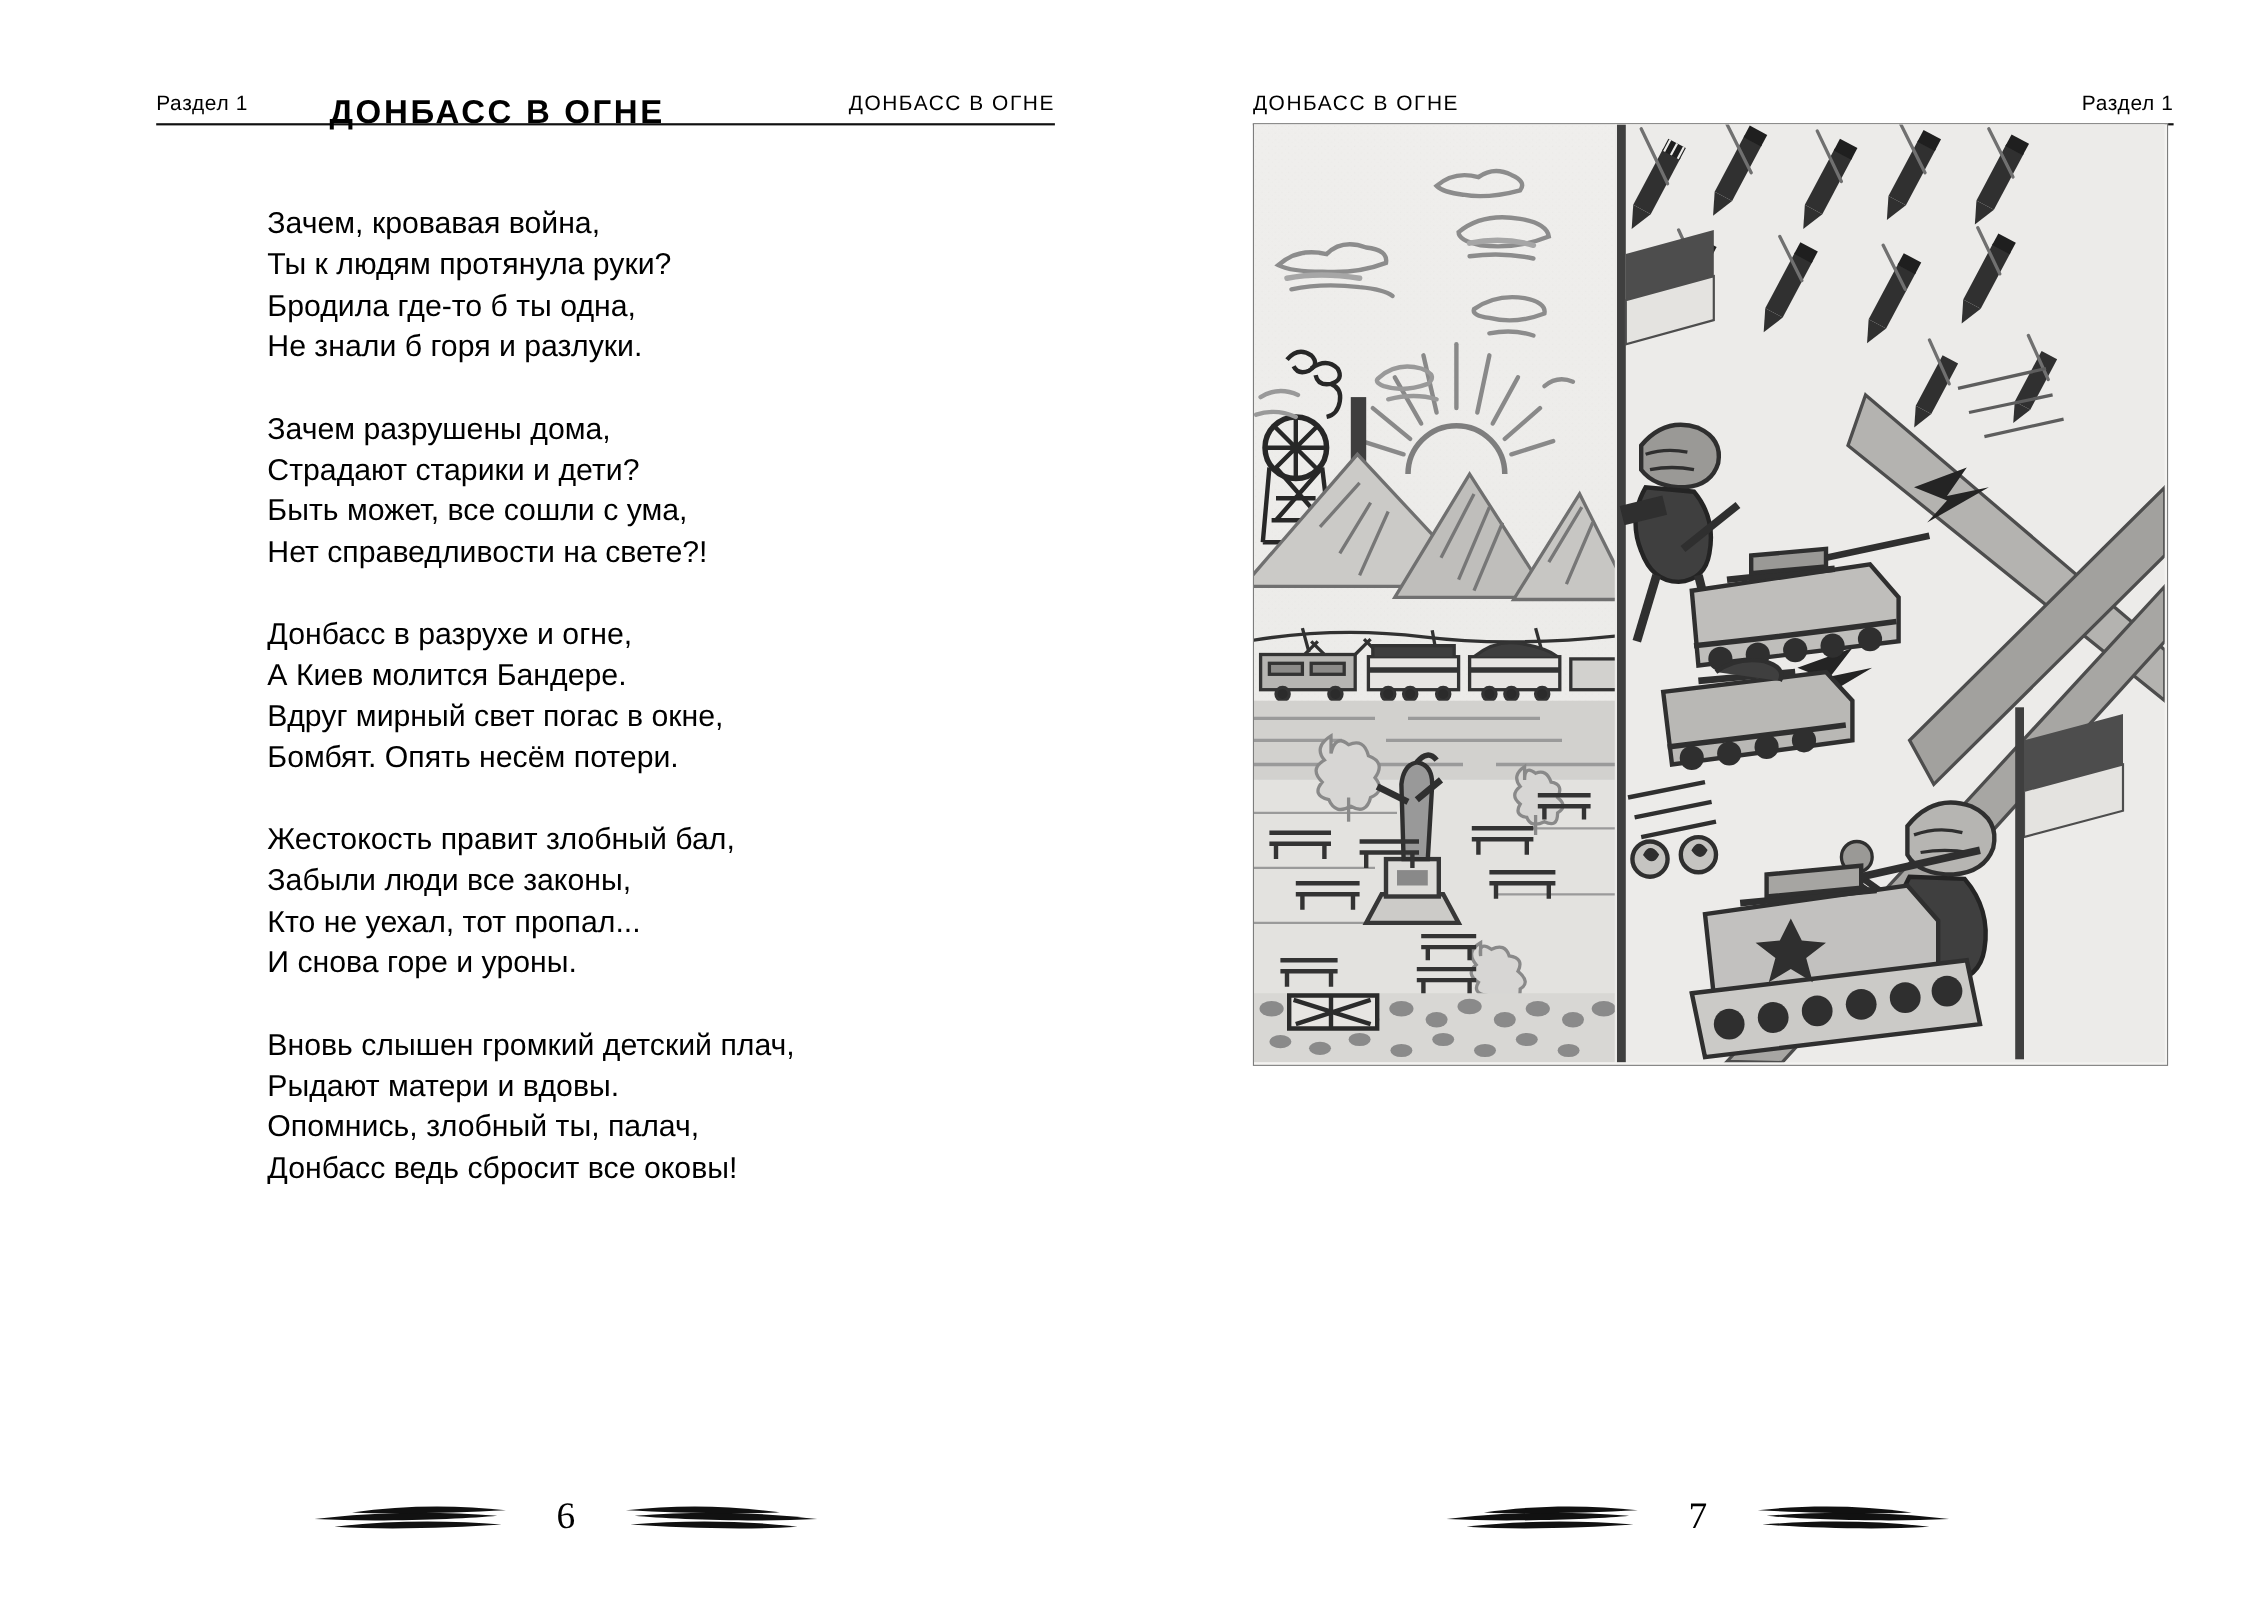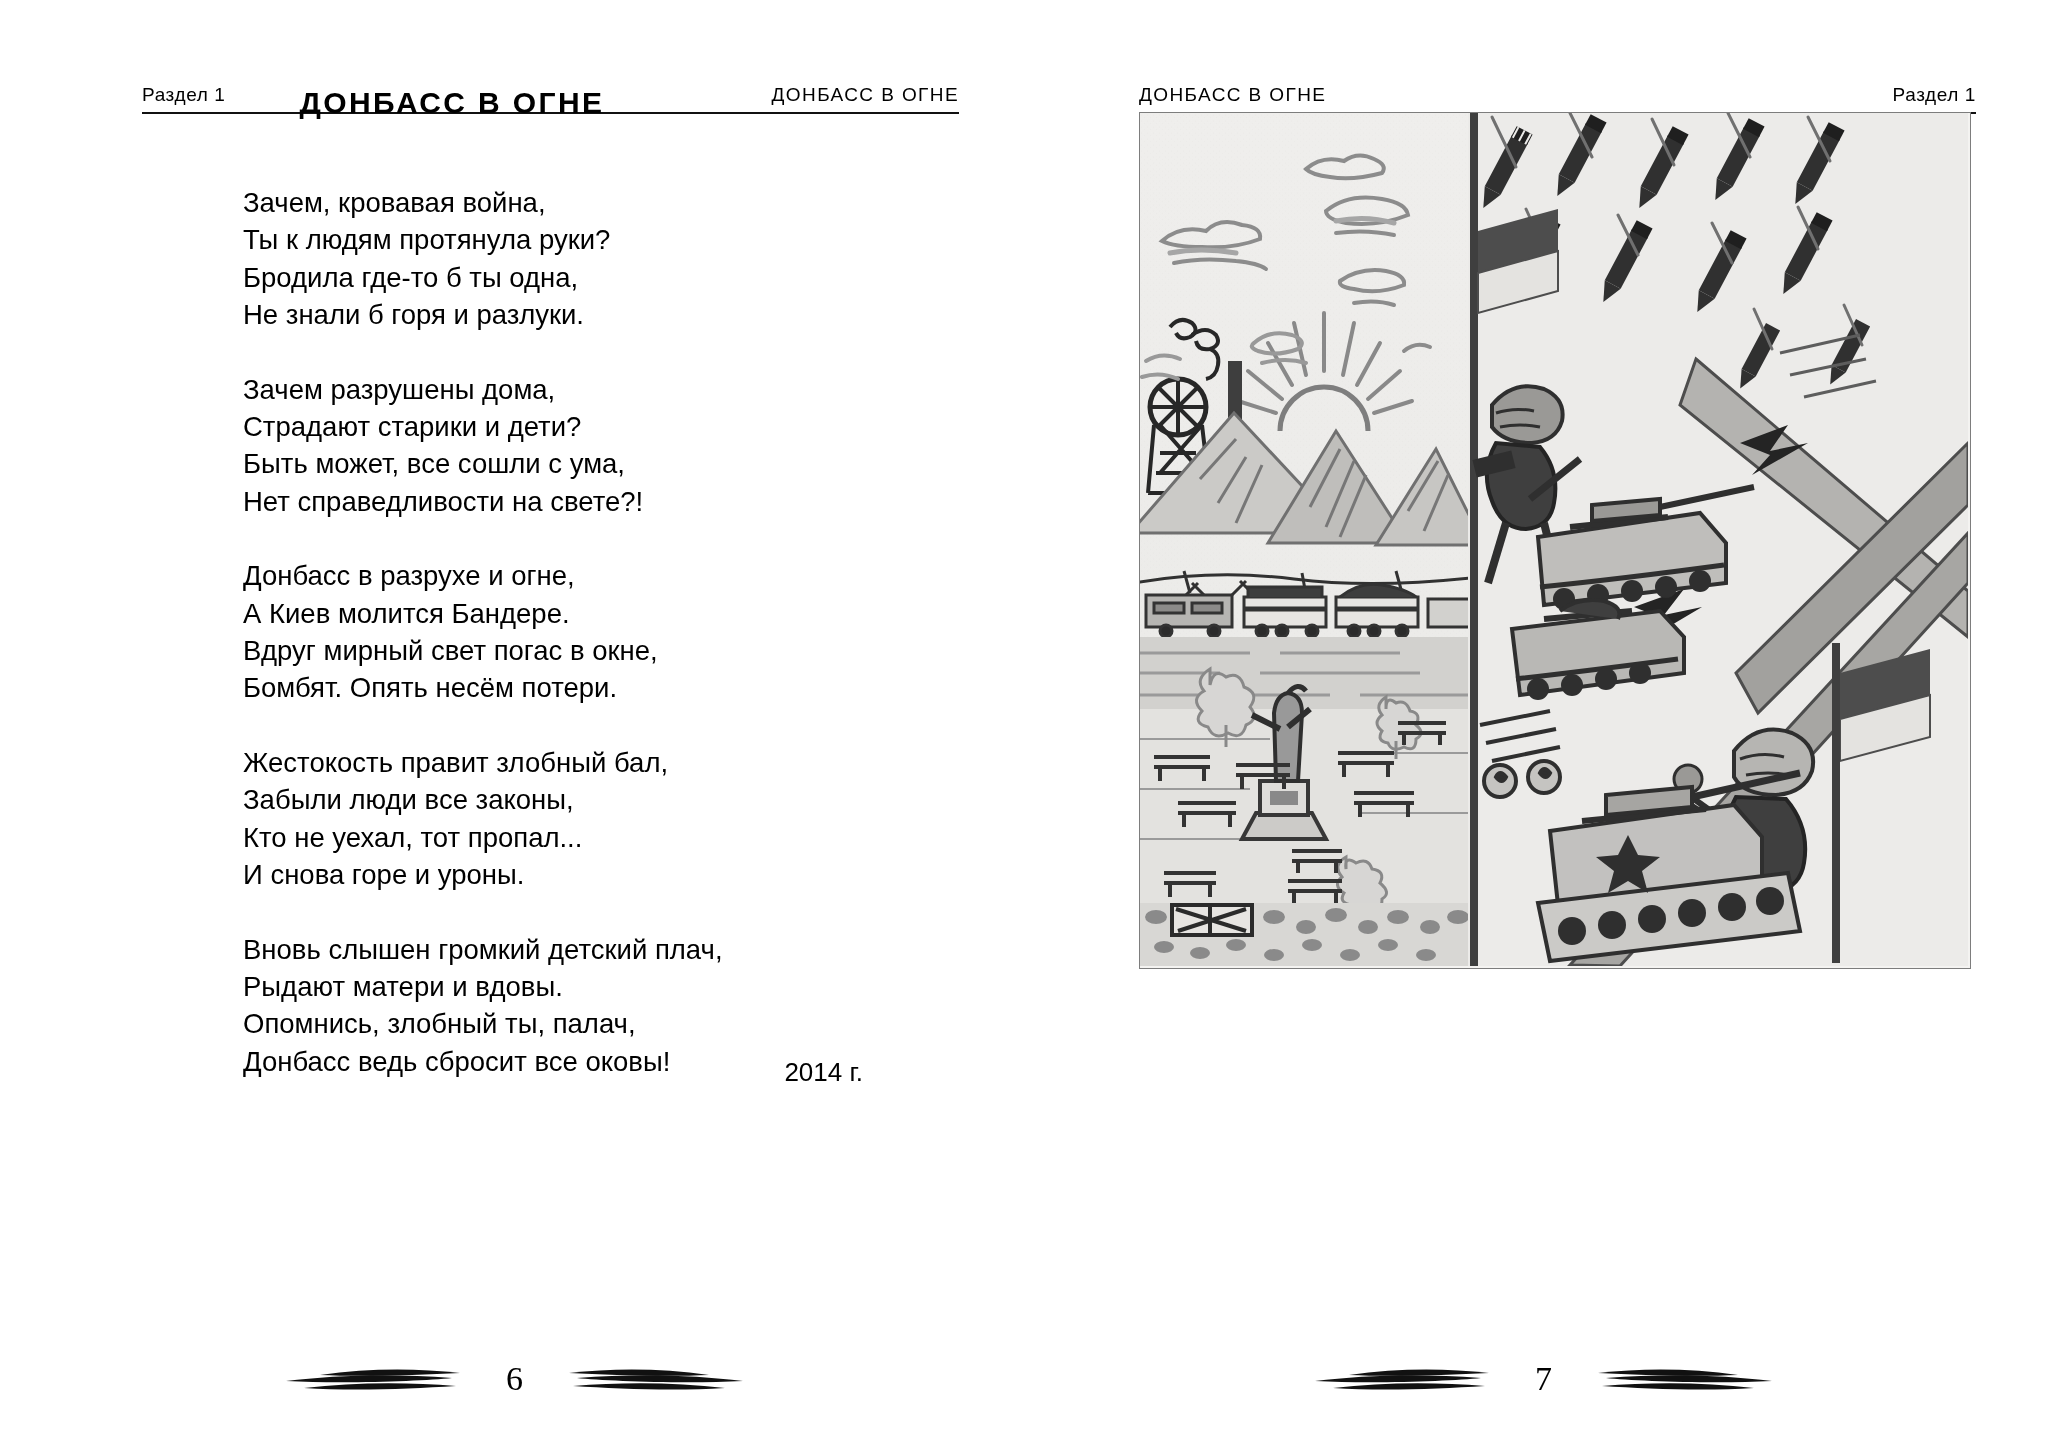--- a/index.html
+++ b/index.html
@@ -125,21 +125,20 @@
     <div class="runhead">
       <span class="rh-text">Раздел 1</span>
       <span class="rh-text rh-caps">ДОНБАСС В ОГНЕ</span>
       <span class="rh-rule"></span>
     </div>
 
     <div class="poem-title">ДОНБАСС В ОГНЕ</div>
 
     <div class="poem-body" id="poem-body"><div class="stanza"><div class="verse-line">Зачем, кровавая война,</div><div class="verse-line">Ты к людям протянула руки?</div><div class="verse-line">Бродила где-то б ты одна,</div><div class="verse-line">Не знали б горя и разлуки.</div></div><div class="stanza"><div class="verse-line">Зачем разрушены дома,</div><div class="verse-line">Страдают старики и дети?</div><div class="verse-line">Быть может, все сошли с ума,</div><div class="verse-line">Нет справедливости на свете?!</div></div><div class="stanza"><div class="verse-line">Донбасс в разрухе и огне,</div><div class="verse-line">А Киев молится Бандере.</div><div class="verse-line">Вдруг мирный свет погас в окне,</div><div class="verse-line">Бомбят. Опять несём потери.</div></div><div class="stanza"><div class="verse-line">Жестокость правит злобный бал,</div><div class="verse-line">Забыли люди все законы,</div><div class="verse-line">Кто не уехал, тот пропал...</div><div class="verse-line">И снова горе и уроны.</div></div><div class="stanza"><div class="verse-line">Вновь слышен громкий детский плач,</div><div class="verse-line">Рыдают матери и вдовы.</div><div class="verse-line">Опомнись, злобный ты, палач,</div><div class="verse-line">Донбасс ведь сбросит все оковы!</div></div></div>
 
-    <div class="poem-date">2014 г.</div>
 
     <div class="folio">
       <span>
         <svg class="orn" width="200" height="34" viewBox="0 0 200 34">
           <path d="M2 19 C50 13, 108 11, 168 16 C140 19, 60 22, 2 19 Z" fill="#111"></path>
           <path d="M36 13 C84 6, 132 6, 176 11 C134 13, 80 15, 36 13 Z" fill="#111"></path>
           <path d="M20 26 C70 20, 124 20, 172 24 C126 27, 68 29, 20 26 Z" fill="#111"></path>
         </svg>
       </span>
       <span class="folio-num">6</span>

